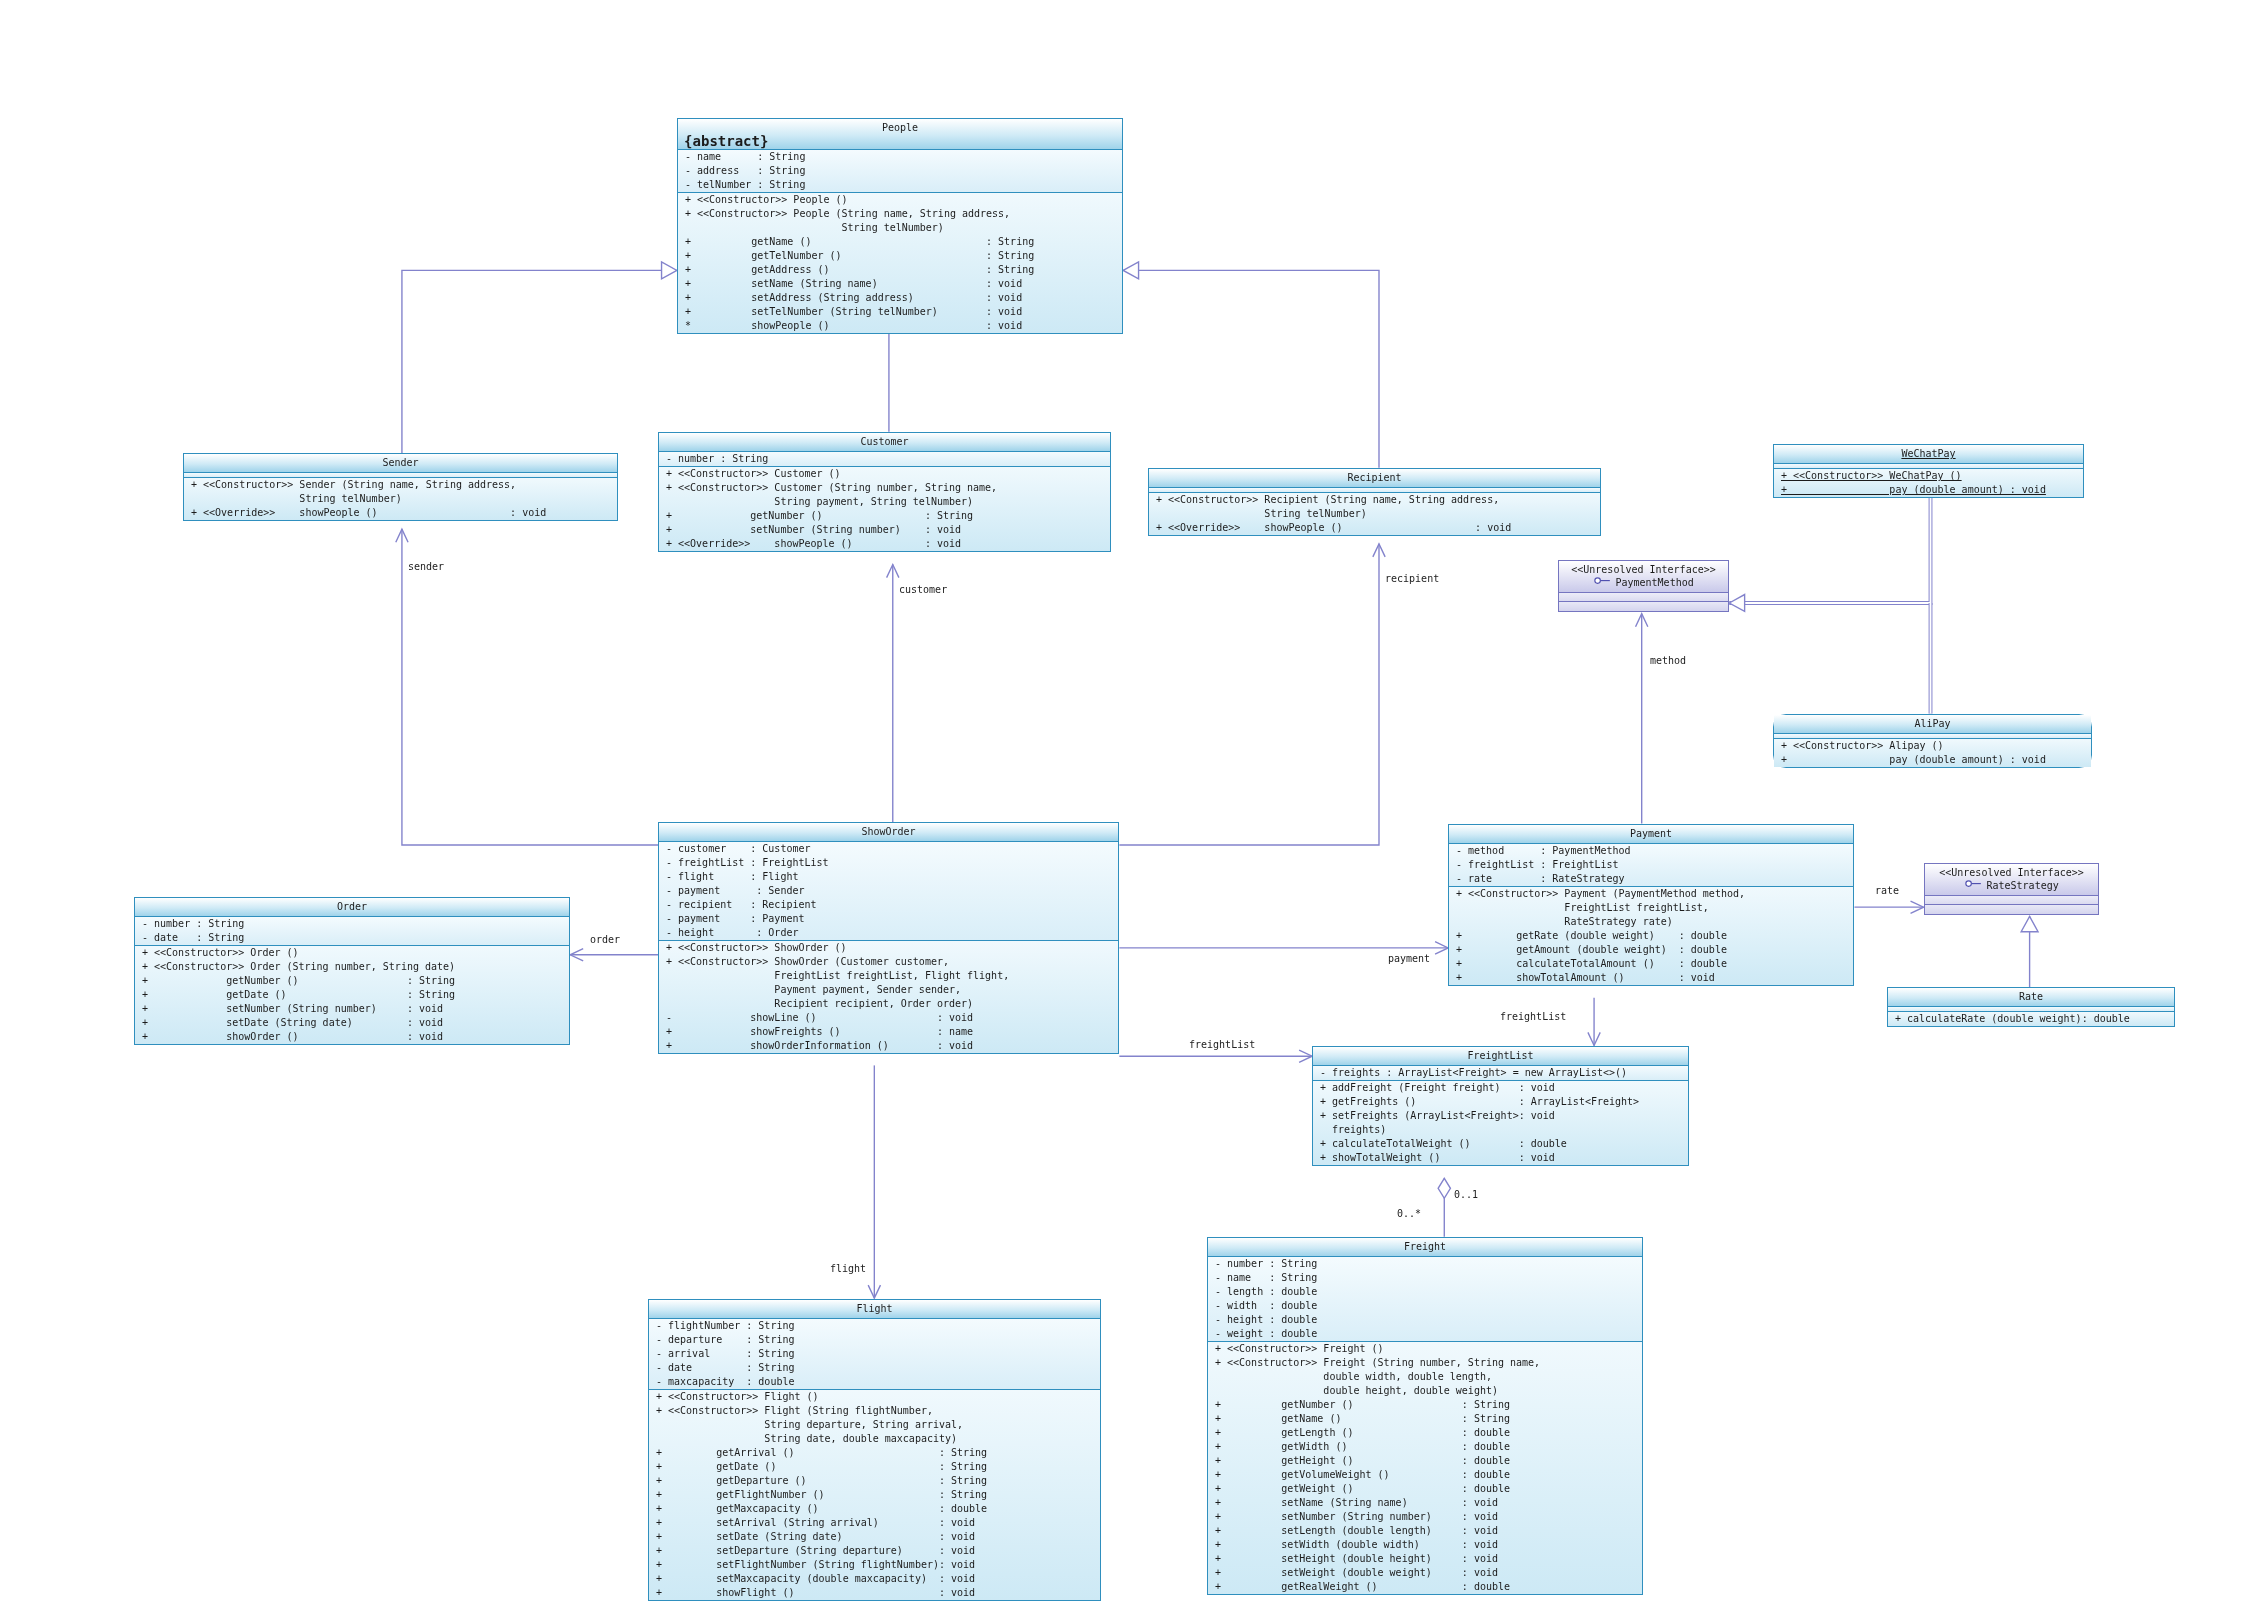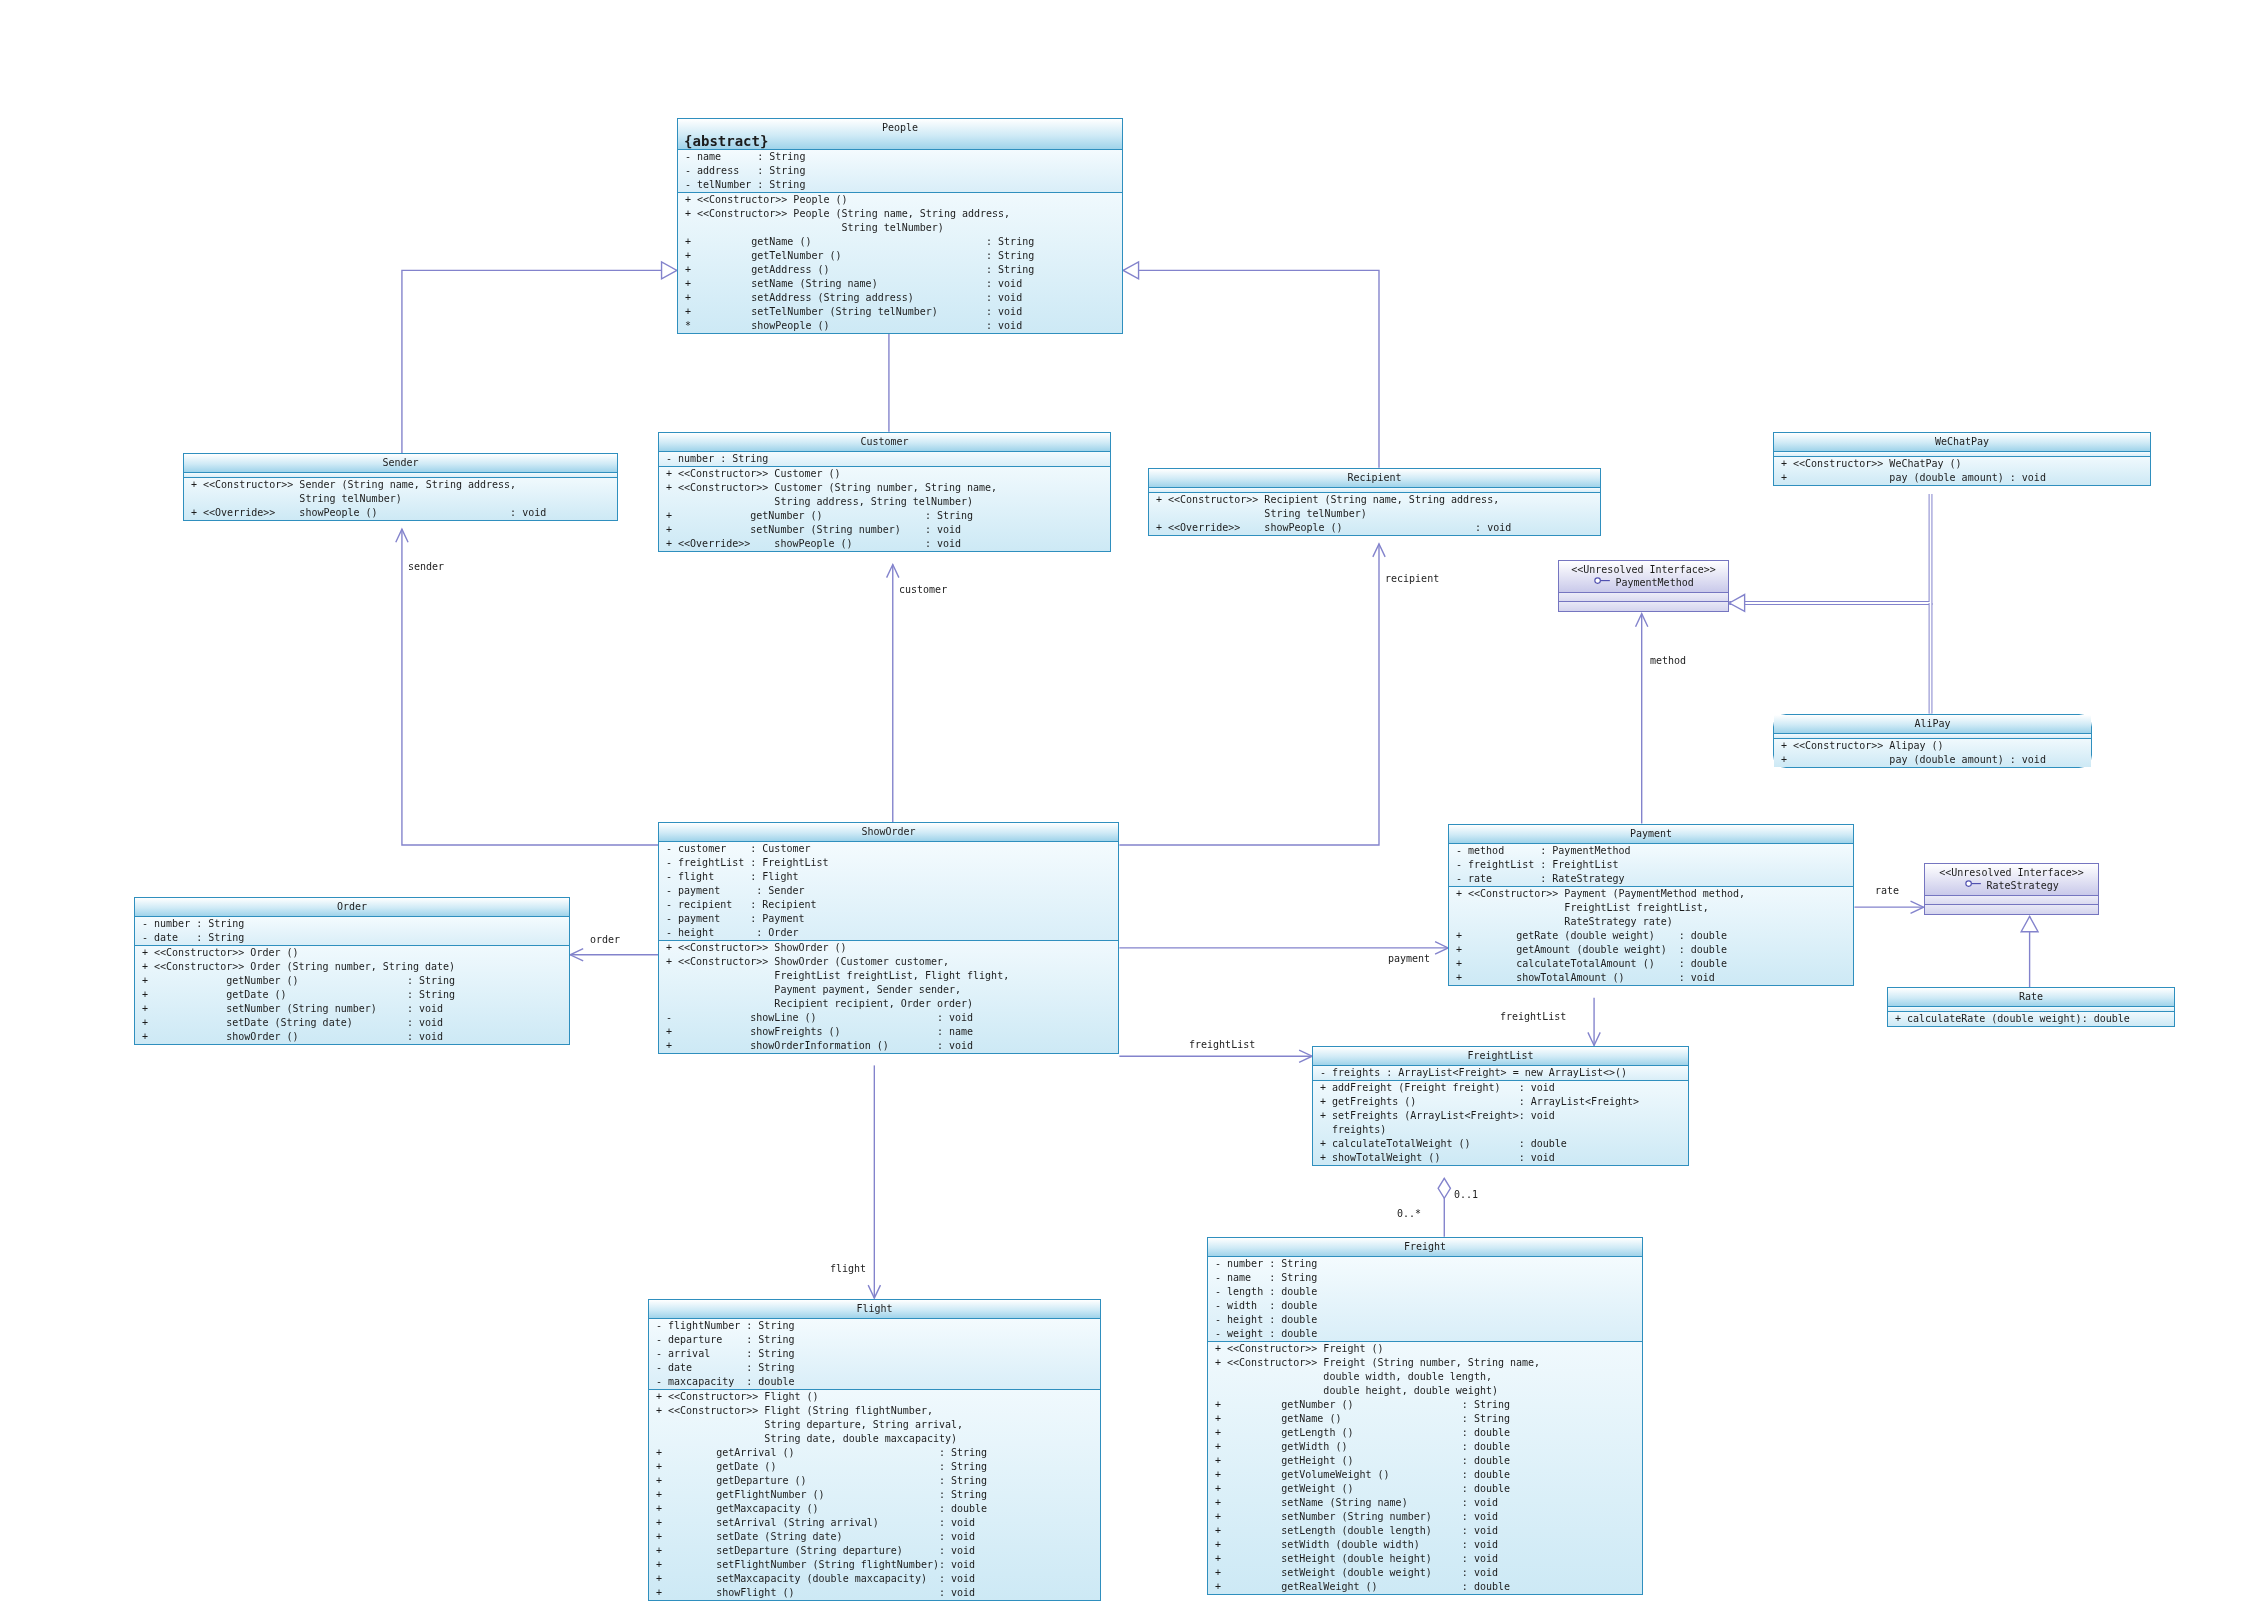--- a/index.html
+++ b/index.html
@@ -160,38 +160,38 @@
     <div class="uml-class" style="left: 658px; top: 432px; width: 453px;">
       <div class="uml-title">
         <div class="cls-name">Customer</div>
       </div>
       <div class="uml-section uml-attrs">
         <div class="member">- number : String</div>
       </div>
       <div class="uml-section uml-methods">
         <div class="member">+ &lt;&lt;Constructor&gt;&gt; Customer ()</div>
         <div class="member">+ &lt;&lt;Constructor&gt;&gt; Customer (String number, String name,</div>
-        <div class="member">                  String address, String telNumber)</div>
+        <div class="member">                  String payment, String telNumber)</div>
         <div class="member">+             getNumber ()                 : String</div>
         <div class="member">+             setNumber (String number)    : void</div>
         <div class="member">+ &lt;&lt;Override&gt;&gt;    showPeople ()            : void</div>
       </div>
     </div>
     <div class="uml-class" style="left: 1148px; top: 468px; width: 453px;">
       <div class="uml-title">
         <div class="cls-name">Recipient</div>
       </div>
       <div class="uml-section uml-attrs"></div>
       <div class="uml-section uml-methods">
         <div class="member">+ &lt;&lt;Constructor&gt;&gt; Recipient (String name, String address,</div>
         <div class="member">                  String telNumber)</div>
         <div class="member">+ &lt;&lt;Override&gt;&gt;    showPeople ()                      : void</div>
       </div>
     </div>
-    <div class="uml-class" style="left: 1773px; top: 432px; width: 378px;">
+    <div class="uml-class" style="left: 1773px; top: 444px; width: 311px; text-decoration: underline;">
       <div class="uml-title">
         <div class="cls-name">WeChatPay</div>
       </div>
       <div class="uml-section uml-attrs"></div>
       <div class="uml-section uml-methods">
         <div class="member">+ &lt;&lt;Constructor&gt;&gt; WeChatPay ()</div>
         <div class="member">+                 pay (double amount) : void</div>
       </div>
     </div>
     <div class="uml-class iface" style="left: 1558px; top: 560px; width: 171px;">

